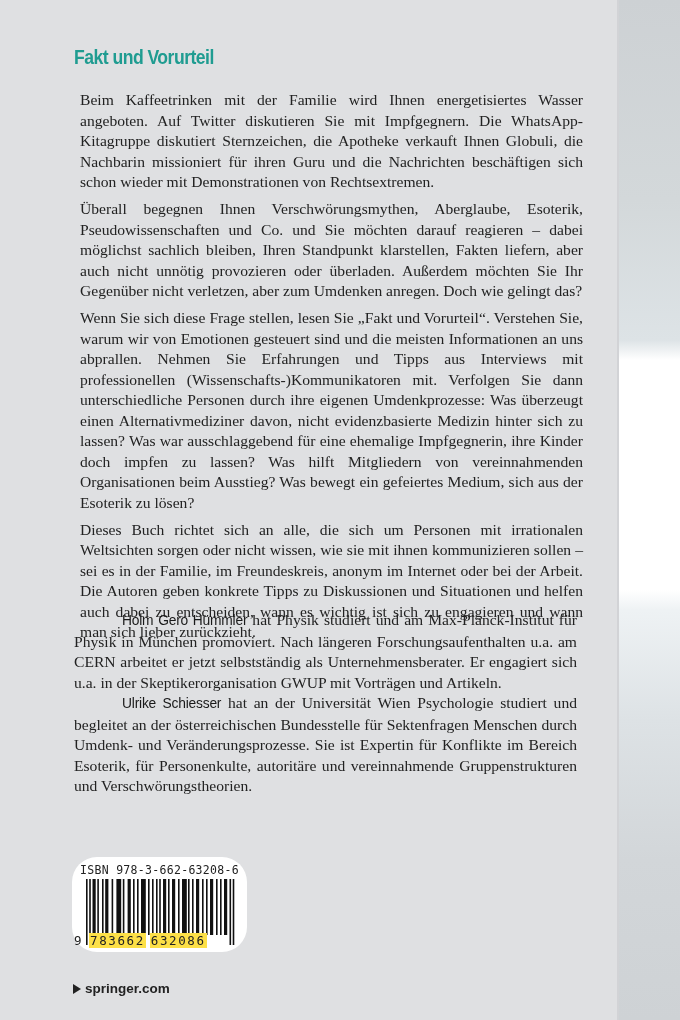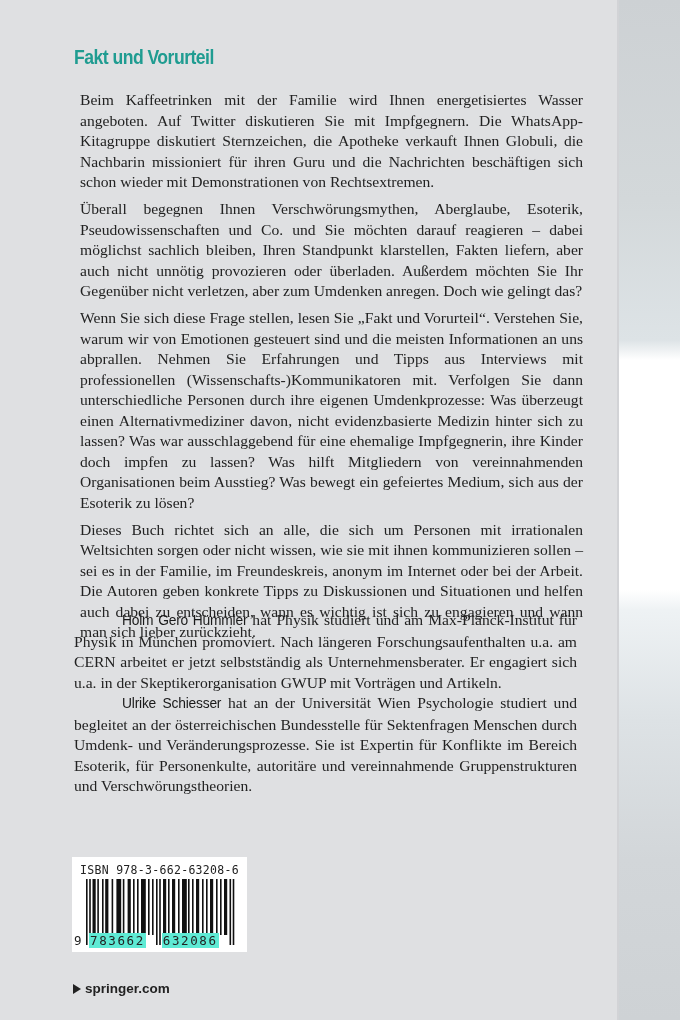--- a/index.html
+++ b/index.html
@@ -44,38 +44,39 @@
       font-size: 13.5px; line-height: 20.5px; color: #1a1a1a; margin: 0;
     }
     .author-name {
       font-family: "Liberation Sans", sans-serif; font-weight: normal;
       font-size: 13.8px; color: #1a1a1a; letter-spacing: -0.2px; padding-left: 48px;
     }
     .authors-block p { margin: 0; }
     .barcode-box {
       position: absolute; left: 72px; top: 857px; width: 175px; height: 95px;
       background: #ffffff;
+      border-radius: 25px;
     }
     .isbn-text {
       position: absolute; left: 0; top: 6px; width: 175px; text-align: center;
       font-family: "DejaVu Sans Mono", monospace; font-size: 11.5px;
       color: #222; letter-spacing: 0.3px;
     }
     .bars {
       position: absolute; left: 14px; top: 22px; width: 156px; height: 66px;
     }
     .barcode-digits {
       position: absolute; left: 2px; top: 76px; width: 160px;
       font-family: "DejaVu Sans Mono", monospace; font-size: 12.5px; color: #222;
       display: flex;
     }
     .barcode-digits .first { width: 13px; }
-    .barcode-digits .grp { background: #5eead4; padding: 0 1px; letter-spacing: 1.6px; }
+    .barcode-digits .grp { background: #fde047; padding: 0 1px; letter-spacing: 1.6px; }
     .barcode-digits .grp1 { margin-left: 2px; }
-    .barcode-digits .grp2 { margin-left: 16px; }
+    .barcode-digits .grp2 { margin-left: 4px; }
     .publisher-link {
       position: absolute; left: 73px; top: 957px;
       font-family: "Liberation Sans", sans-serif; font-weight: bold;
       font-size: 13.5px; color: #222; display: flex; align-items: center;
       text-decoration: none;
       margin-top: 24px;
     }
     .arrow-icon {
       display: inline-block; width: 0; height: 0; margin-right: 4px;
       border-top: 5px solid transparent; border-bottom: 5px solid transparent;

